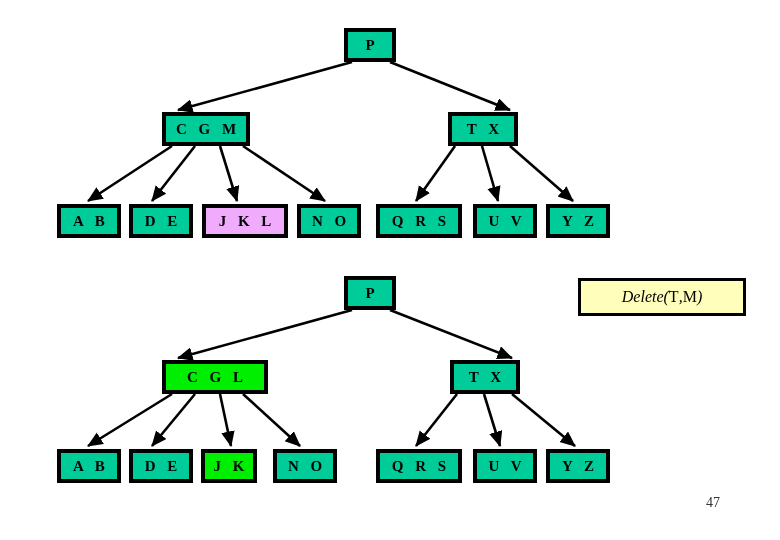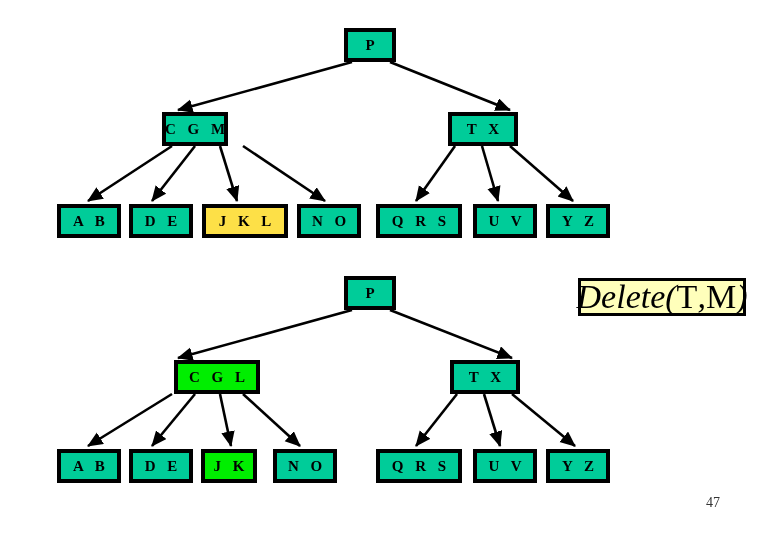--- a/index.html
+++ b/index.html
@@ -46,21 +46,21 @@
     pointer-events: none;
   }
   
   .callout {
     position: absolute;
     box-sizing: border-box;
     border: 3px solid #000000;
     background: #FFFFBB;
     color: #000000;
     font-family: "Liberation Serif", serif;
-    font-size: 34px;
+    font-size: 16px;
     font-style: italic;
     font-weight: normal;
     display: flex;
     align-items: center;
     justify-content: center;
     white-space: pre;
     letter-spacing: 0px;
   }
   .callout .roman {
     font-style: normal;
@@ -102,31 +102,31 @@
         <line x1="220" y1="394" x2="231" y2="446" stroke="#000000" stroke-width="2.6" marker-end="url(#arrowhead)"></line>
         <line x1="243" y1="394" x2="300" y2="446" stroke="#000000" stroke-width="2.6" marker-end="url(#arrowhead)"></line>
         <line x1="457" y1="394" x2="416" y2="446" stroke="#000000" stroke-width="2.6" marker-end="url(#arrowhead)"></line>
         <line x1="484" y1="394" x2="500" y2="446" stroke="#000000" stroke-width="2.6" marker-end="url(#arrowhead)"></line>
         <line x1="512" y1="394" x2="575" y2="446" stroke="#000000" stroke-width="2.6" marker-end="url(#arrowhead)"></line>
       </g>
   </svg>
 
   <div id="node-layer">
       <div class="node" style="left: 344px; top: 28px; width: 52px; height: 34px; background: rgb(0, 204, 153); border-color: rgb(0, 0, 0);"><span style="margin-right: -4px;">P</span></div>
-      <div class="node" style="left: 162px; top: 112px; width: 66px; height: 34px; background: rgb(0, 204, 153); border-color: rgb(0, 0, 0);"><span style="margin-right: -4px;">C G M</span></div>
+      <div class="node" style="left: 162px; top: 112px; width: 88px; height: 34px; background: rgb(0, 204, 153); border-color: rgb(0, 0, 0);"><span style="margin-right: -4px;">C G M</span></div>
       <div class="node" style="left: 448px; top: 112px; width: 70px; height: 34px; background: rgb(0, 204, 153); border-color: rgb(0, 0, 0);"><span style="margin-right: -4px;">T X</span></div>
       <div class="node" style="left: 57px; top: 204px; width: 64px; height: 34px; background: rgb(0, 204, 153); border-color: rgb(0, 0, 0);"><span style="margin-right: -4px;">A B</span></div>
       <div class="node" style="left: 129px; top: 204px; width: 64px; height: 34px; background: rgb(0, 204, 153); border-color: rgb(0, 0, 0);"><span style="margin-right: -4px;">D E</span></div>
-      <div class="node" style="left: 202px; top: 204px; width: 86px; height: 34px; background: #fde047; border-color: rgb(0, 0, 0); justify-content: center;"><span style="margin-right: -4px;">J K L</span></div>
+      <div class="node" style="left: 202px; top: 204px; width: 86px; height: 34px; background: #f0abfc; border-color: rgb(0, 0, 0); justify-content: center;"><span style="margin-right: -4px;">J K L</span></div>
       <div class="node" style="left: 297px; top: 204px; width: 64px; height: 34px; background: rgb(0, 204, 153); border-color: rgb(0, 0, 0);"><span style="margin-right: -4px;">N O</span></div>
       <div class="node" style="left: 376px; top: 204px; width: 86px; height: 34px; background: rgb(0, 204, 153); border-color: rgb(0, 0, 0);"><span style="margin-right: -4px;">Q R S</span></div>
       <div class="node" style="left: 473px; top: 204px; width: 64px; height: 34px; background: rgb(0, 204, 153); border-color: rgb(0, 0, 0);"><span style="margin-right: -4px;">U V</span></div>
       <div class="node" style="left: 546px; top: 204px; width: 64px; height: 34px; background: rgb(0, 204, 153); border-color: rgb(0, 0, 0);"><span style="margin-right: -4px;">Y Z</span></div>
       <div class="node" style="left: 344px; top: 276px; width: 52px; height: 34px; background: rgb(0, 204, 153); border-color: rgb(0, 0, 0);"><span style="margin-right: -4px;">P</span></div>
-      <div class="node highlight" style="left: 174px; top: 360px; width: 86px; height: 34px; background: rgb(0, 238, 0); border-color: rgb(0, 0, 0);"><span style="margin-right: -4px;">C G L</span></div>
+      <div class="node highlight" style="left: 162px; top: 360px; width: 106px; height: 34px; background: rgb(0, 238, 0); border-color: rgb(0, 0, 0);"><span style="margin-right: -4px;">C G L</span></div>
       <div class="node" style="left: 450px; top: 360px; width: 70px; height: 34px; background: rgb(0, 204, 153); border-color: rgb(0, 0, 0);"><span style="margin-right: -4px;">T X</span></div>
       <div class="node" style="left: 57px; top: 449px; width: 64px; height: 34px; background: rgb(0, 204, 153); border-color: rgb(0, 0, 0);"><span style="margin-right: -4px;">A B</span></div>
       <div class="node" style="left: 129px; top: 449px; width: 64px; height: 34px; background: rgb(0, 204, 153); border-color: rgb(0, 0, 0);"><span style="margin-right: -4px;">D E</span></div>
       <div class="node highlight" style="left: 201px; top: 449px; width: 56px; height: 34px; background: rgb(0, 238, 0); border-color: rgb(0, 0, 0);"><span style="margin-right: -4px;">J K</span></div>
       <div class="node" style="left: 273px; top: 449px; width: 64px; height: 34px; background: rgb(0, 204, 153); border-color: rgb(0, 0, 0);"><span style="margin-right: -4px;">N O</span></div>
       <div class="node" style="left: 376px; top: 449px; width: 86px; height: 34px; background: rgb(0, 204, 153); border-color: rgb(0, 0, 0);"><span style="margin-right: -4px;">Q R S</span></div>
       <div class="node" style="left: 473px; top: 449px; width: 64px; height: 34px; background: rgb(0, 204, 153); border-color: rgb(0, 0, 0);"><span style="margin-right: -4px;">U V</span></div>
       <div class="node" style="left: 546px; top: 449px; width: 64px; height: 34px; background: rgb(0, 204, 153); border-color: rgb(0, 0, 0);"><span style="margin-right: -4px;">Y Z</span></div>
     </div>
 

